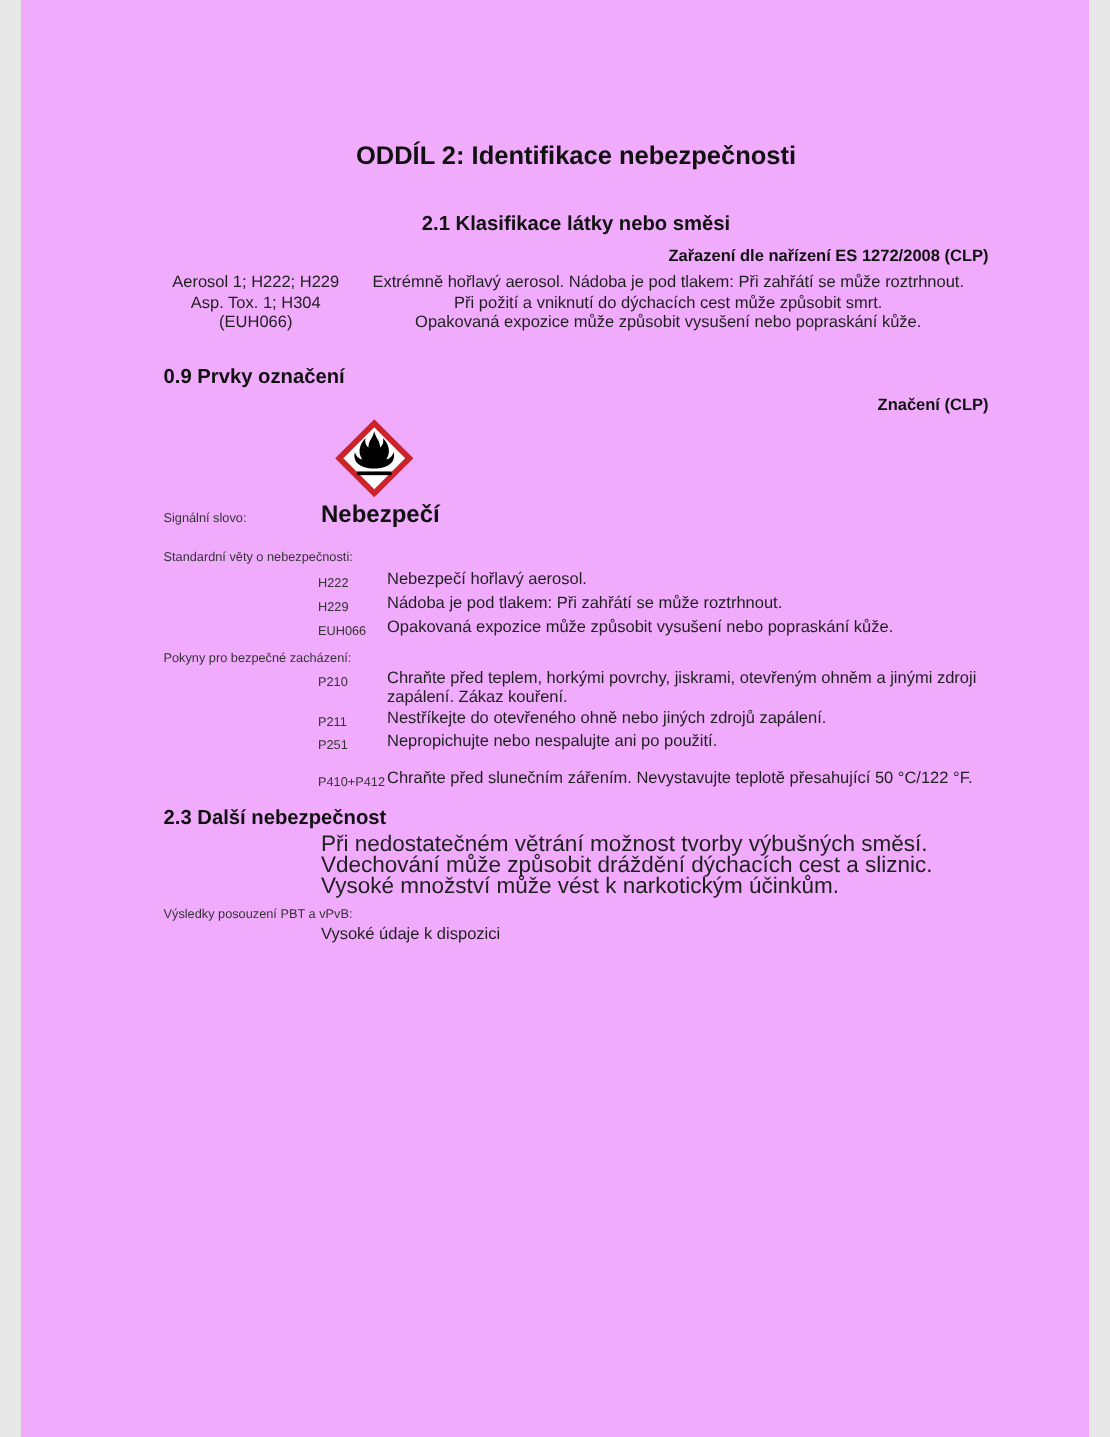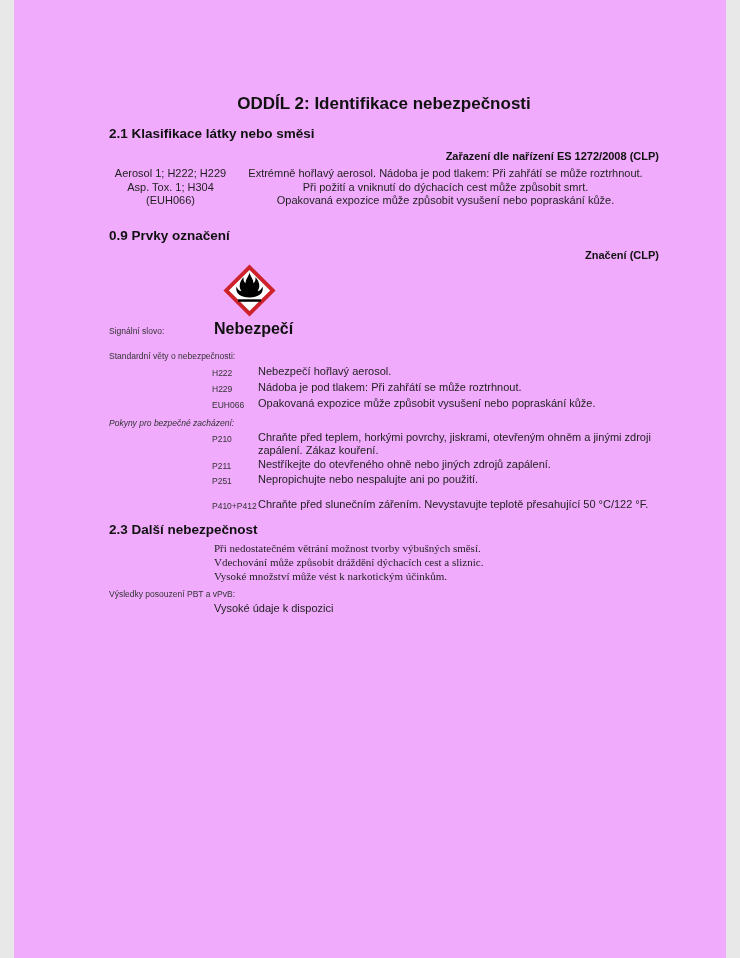--- a/index.html
+++ b/index.html
@@ -34,21 +34,21 @@
     margin: 0;
   }
   .h-sub {
     font-size: 11px;
     font-weight: 700;
     line-height: 13px;
     color: #111;
     margin: 0;
     text-align: right;
   }
-  .m-2-1   { margin-top: 11px; }
+  .m-2-1   { margin-top: 26px; text-align: center; }
   .m-zar   { margin-top: 9px; }
   .m-table { margin-top: 4px; text-align: center; }
   .m-2-2   { margin-top: 20px; }
   .m-znac  { margin-top: 6px; }
   .m-2-3   { margin-top: 9px; }
 
   .cls-table { }
   .cls-row {
     display: grid;
     grid-template-columns: 123px 1fr;
@@ -76,21 +76,21 @@
   }
   .signal-row .small-label { width: 105px; flex: none; }
   .signal-word {
     font-size: 16px;
     font-weight: 700;
     color: #111;
     line-height: 14px;
   }
 
   .lbl-std  { margin-top: 15px; }
-  .lbl-pok  { margin-top: 6px; font-style: italic; }
+  .lbl-pok  { margin-top: 6px; }
   .lbl-pbt  { margin-top: 6px; }
 
   .stm-block { margin-top: 3px; }
   .stm-row {
     display: grid;
     grid-template-columns: 46px 1fr;
     padding-left: 103px;
     font-size: 11px;
     line-height: 13.5px;
   }
@@ -100,23 +100,22 @@
     color: #333;
     padding-top: 2px;
   }
   .stm-text.nowrap { white-space: nowrap; }
   .stm-row.gap-before { margin-top: 9px; }
   .stm-text.wide { margin-right: -22px; }
 
   .body-block {
     margin-top: 4px;
     margin-left: 105px;
-    font-size: 11px;
+    font-size: 15px;
     line-height: 14px;
-    font-family: Liberation Serif, serif;
   }
   .body-line { white-space: nowrap; }
   .pbt-result {
     margin-top: 2px;
     margin-left: 105px;
     font-size: 11px;
     line-height: 14px;
   }
 </style>
 </head>

